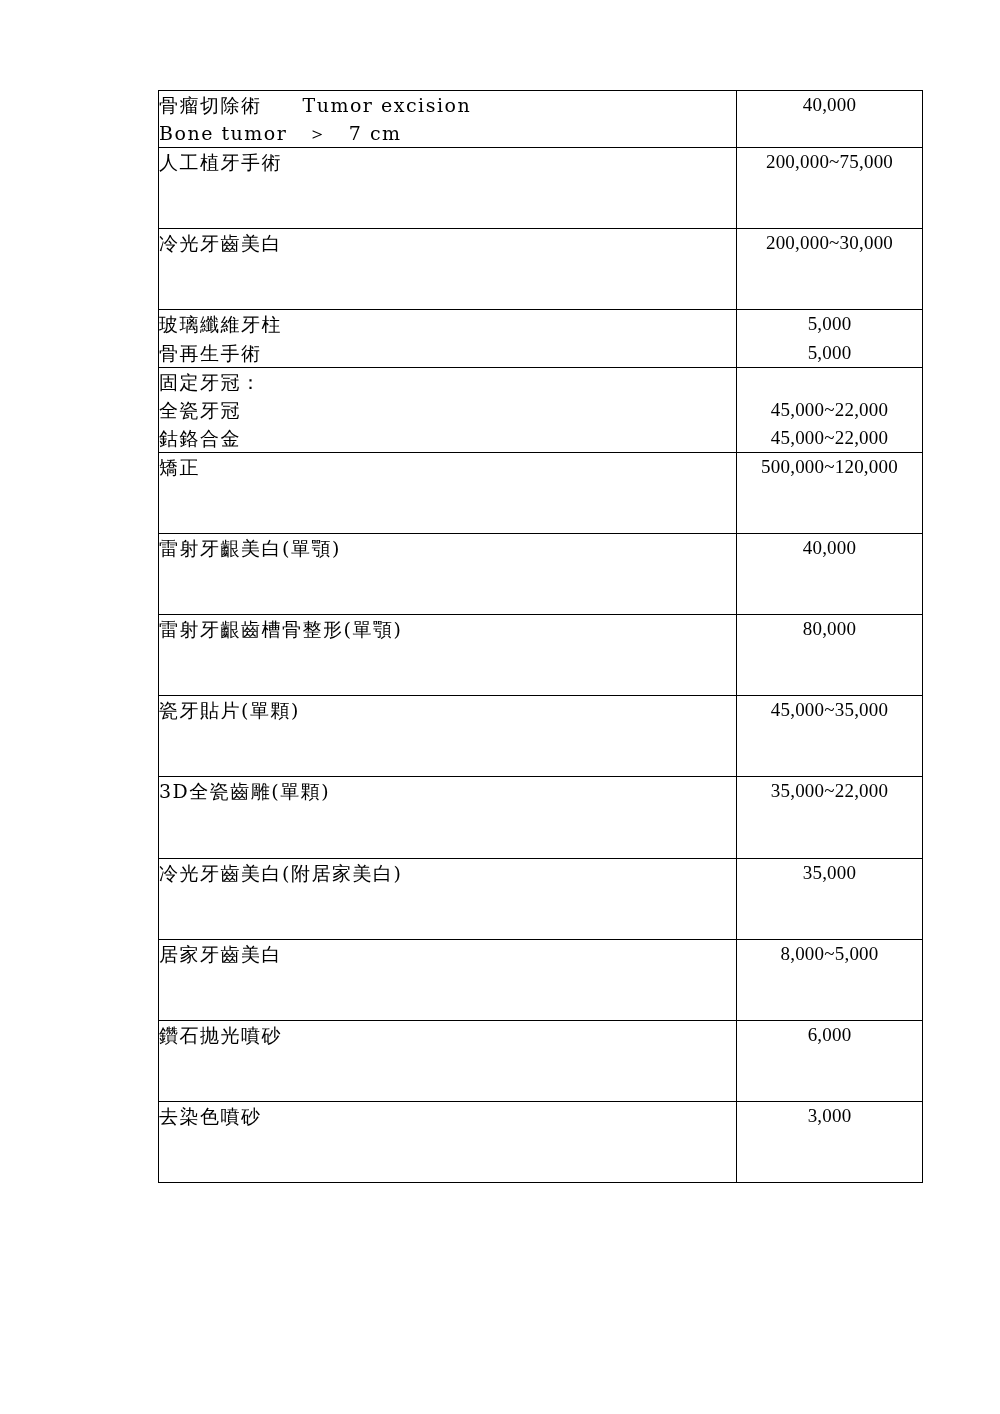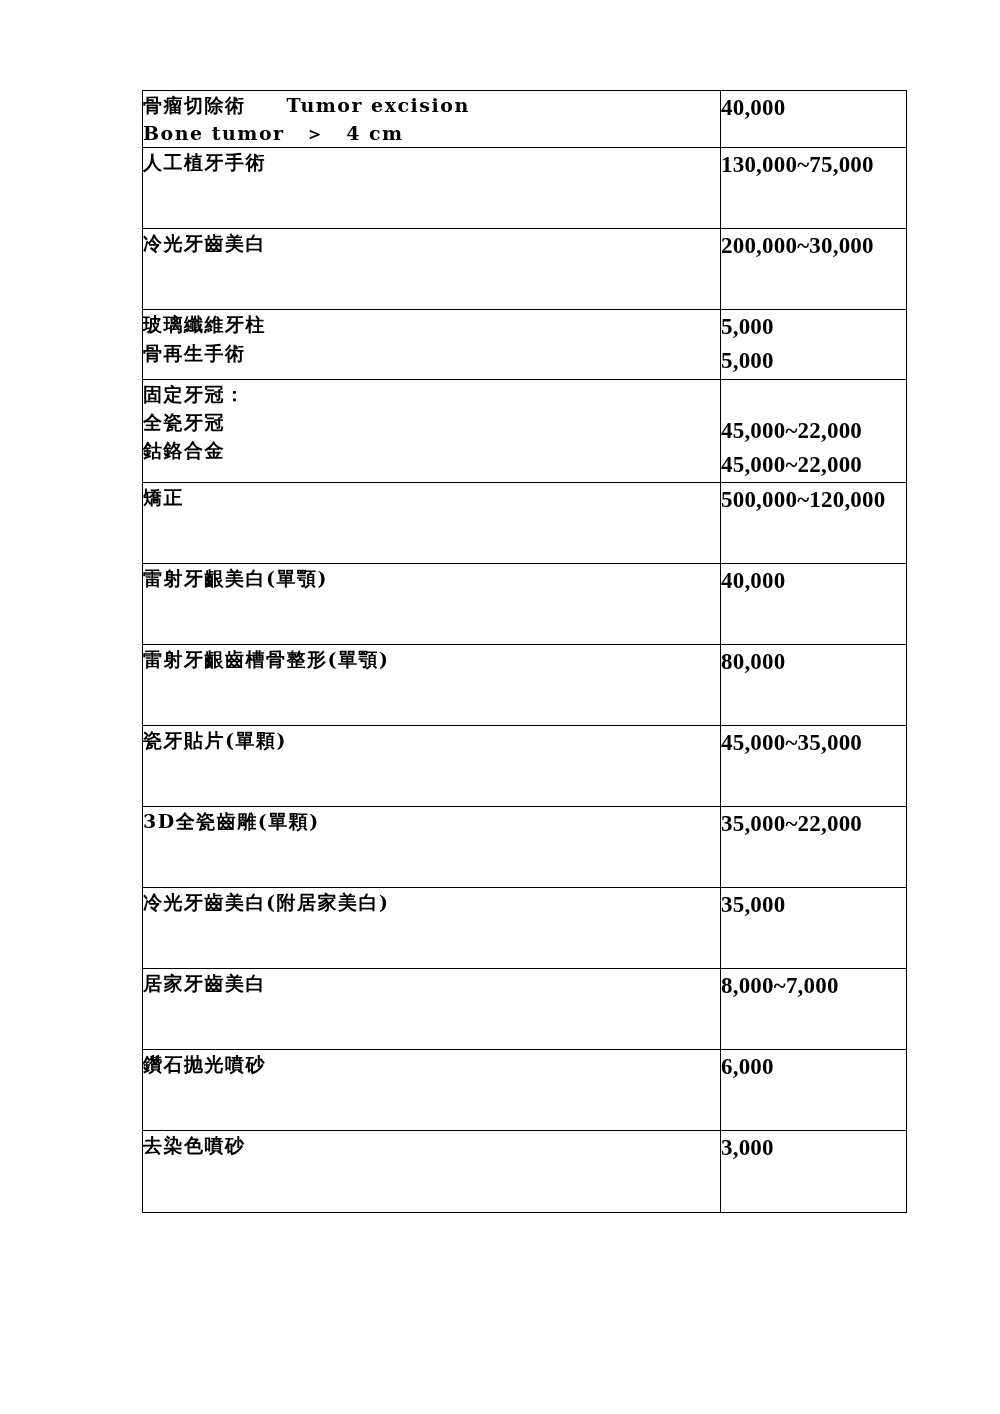--- a/index.html
+++ b/index.html
@@ -17,45 +17,44 @@
   }
   .page {
     position: absolute;
     left: 0;
     top: 0;
     width: 1000px;
     height: 1414px;
   }
   .fee-table {
     position: absolute;
-    left: 142px;
+    left: 158px;
     top: 90px;
     width: 764px;
     border-collapse: collapse;
     table-layout: fixed;
-    font-weight: bold;
   }
   .fee-table td {
     border: 1px solid #000000;
     vertical-align: top;
     padding: 0;
   }
   .col-item { width: 578px; }
   .col-price { width: 186px; }
 
   .item-cell {
     padding: 5px 8px 4px 10px;
     font-size: 19px;
     line-height: 1.48;
   }
   .price-cell {
     padding: 0 12px 5px 8px;
-    font-size: 23px;
+    font-size: 19px;
     line-height: 1.48;
-    text-align: left;
+    text-align: center;
     vertical-align: bottom;
   }
   .price-cell.top {
     vertical-align: middle;
     margin-top: 37px;
   }
   .price-cell .pline {
     display: block;
   }
   .line-cn {
@@ -74,33 +73,33 @@
 <div class="page">
   <table class="fee-table" id="fee-table">
     <colgroup>
       <col class="col-item">
       <col class="col-price">
     </colgroup>
     <tbody id="fee-table-body">
         <tr>
           <td class="item-cell">
             <div class="line-cn">骨瘤切除術　　Tumor excision</div>
-            <div class="line-cn">Bone tumor　＞　4 cm</div>
+            <div class="line-cn">Bone tumor　＞　7 cm</div>
           </td>
           <td class="price-cell">
             <span class="pline line-en">40,000</span>
           </td>
         </tr>
         <tr>
           <td class="item-cell">
             <div class="line-cn">人工植牙手術</div>
             <div class="tall"></div>
           </td>
           <td class="price-cell">
-            <span class="pline line-en">130,000~75,000</span>
+            <span class="pline line-en">200,000~75,000</span>
           </td>
         </tr>
         <tr>
           <td class="item-cell">
             <div class="line-cn">冷光牙齒美白</div>
             <div class="tall"></div>
           </td>
           <td class="price-cell">
             <span class="pline line-en">200,000~30,000</span>
           </td>
@@ -180,21 +179,21 @@
           <td class="price-cell">
             <span class="pline line-en">35,000</span>
           </td>
         </tr>
         <tr>
           <td class="item-cell">
             <div class="line-cn">居家牙齒美白</div>
             <div class="tall"></div>
           </td>
           <td class="price-cell">
-            <span class="pline line-en">8,000~7,000</span>
+            <span class="pline line-en">8,000~5,000</span>
           </td>
         </tr>
         <tr>
           <td class="item-cell">
             <div class="line-cn">鑽石抛光噴砂</div>
             <div class="tall"></div>
           </td>
           <td class="price-cell">
             <span class="pline line-en">6,000</span>
           </td>

